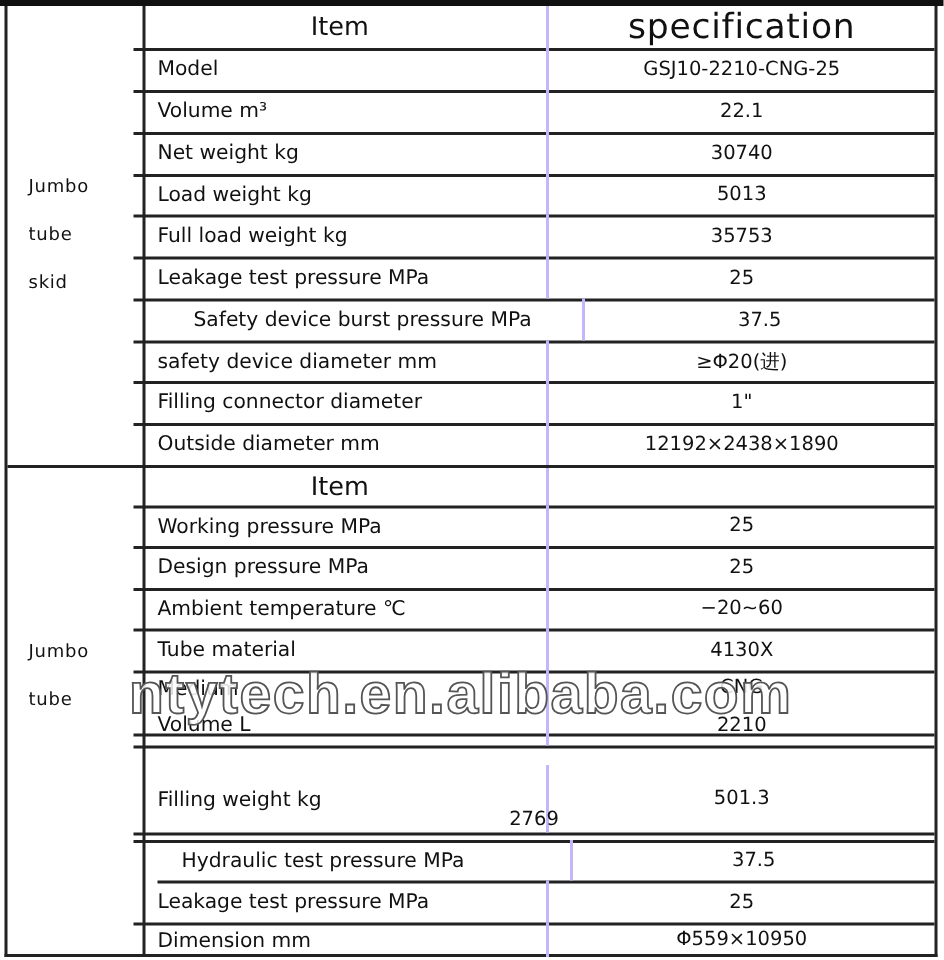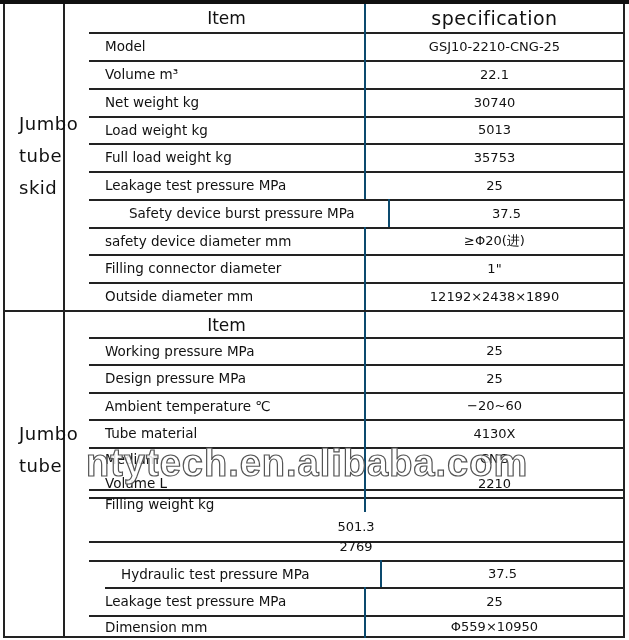--- a/index.html
+++ b/index.html
@@ -4,33 +4,33 @@
 <style>
   html, body { margin: 0; padding: 0; background: #ffffff; }
   body { width: 629px; height: 640px; position: relative; overflow: hidden;
          font-family: "DejaVu Sans", sans-serif; color: #111; }
   .topband { position: absolute; left: 0; top: 0; width: 629px; height: 4px; background: #111; }
   .sheet { position: absolute; left: 3px; top: 4px; width: 622px; height: 634px;
            border-left: 2px solid #222; border-right: 2px solid #222; border-bottom: 2px solid #222;
            box-sizing: border-box; }
   .group { position: absolute; left: 0; width: 618px; box-sizing: border-box; }
   .group.g2 { border-top: 2px solid #222; }
-  .group-label { position: absolute; left: 0; top: 0; bottom: 0; width: 60px;
+  .group-label { position: absolute; left: 0; top: 0; bottom: 0; width: 92px;
                  border-right: 2px solid #222; box-sizing: border-box;
-                 font-size: 18px; line-height: 32px; letter-spacing: 0.5px; }
+                 font-size: 12px; line-height: 32px; letter-spacing: 0.5px; }
   .group-label span { display: block; padding-left: 14px; }
   .rows { position: absolute; left: 84px; right: 0; top: 0; }
   .row { position: absolute; left: 0; right: 0; border-bottom: 2px solid #222; box-sizing: border-box;
          display: flex; }
   .row.last { border-bottom: none; }
-  .cell-item { width: 277px; border-right: 2px solid #0c4a6e; box-sizing: border-box;
+  .cell-item { width: 277px; border-right: 2px solid #c4b5fd; box-sizing: border-box;
                font-size: 13.5px; padding-left: 16px; display: flex; align-items: center; white-space: nowrap; }
   .cell-spec { flex: 1; font-size: 13px; display: flex; align-items: center; justify-content: center; white-space: nowrap; }
   .hdr .cell-item { justify-content: center; padding-left: 0; font-size: 17px; }
-  .hdr .cell-spec { font-size: 19px; letter-spacing: 0.5px; }
+  .hdr .cell-spec { font-size: 23px; letter-spacing: 0.5px; }
   .watermark { position: absolute; left: 86px; top: 442px; font-family: "Liberation Sans", sans-serif;
                font-size: 38px; font-weight: bold; color: rgba(255,255,255,0.85);
                -webkit-text-stroke: 1.2px #555; letter-spacing: 1px; pointer-events: none; }
 </style>
 </head>
 <body>
 
 <div class="topband"></div>
 
 <div class="sheet">
@@ -116,21 +116,21 @@
         <div class="cell-spec">4130X</div>
       </div>
       <div class="row" style="top:135px; height:44px;">
         <div class="cell-item" style="align-items:flex-start; padding-top:4px;">Medium</div>
         <div class="cell-spec" style="align-items:flex-start; padding-top:4px;">CNG</div>
       </div>
       <div class="row" style="top:161px; height:26px;">
         <div class="cell-item" style="align-items:flex-end; padding-bottom:6px;">Volume  L</div>
         <div class="cell-spec" style="align-items:flex-end; padding-bottom:6px;">2210</div>
       </div>
-      <div class="row" style="top:184px; height:47px;flex-direction:column;">
+      <div class="row" style="top:198px; height:47px;">
         <div class="cell-item">Filling weight  kg</div>
         <div class="cell-spec">501.3</div>
       </div>
       <div class="row" style="top:220px; height:30px;">
         <div class="cell-spec">2769</div>
       </div>
       <div class="row" style="top:248px; height:29px;margin-left:16px;">
         <div class="cell-item">Hydraulic test pressure MPa</div>
         <div class="cell-spec">37.5</div>
       </div>

